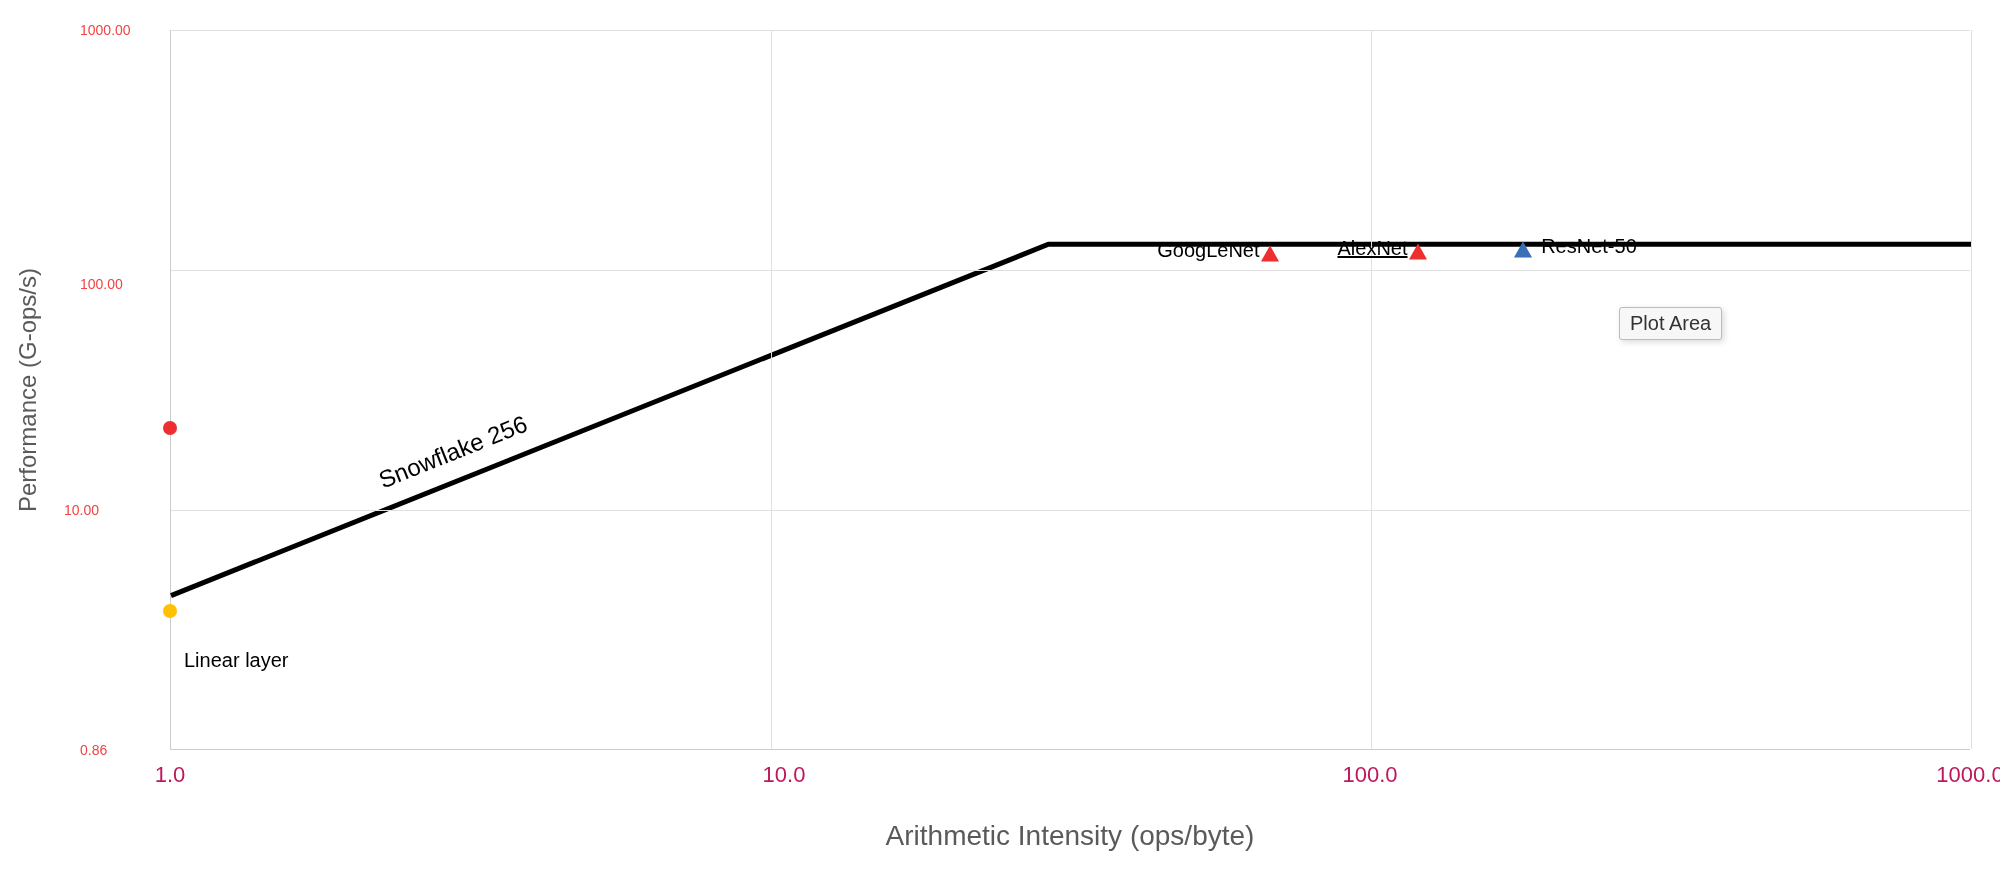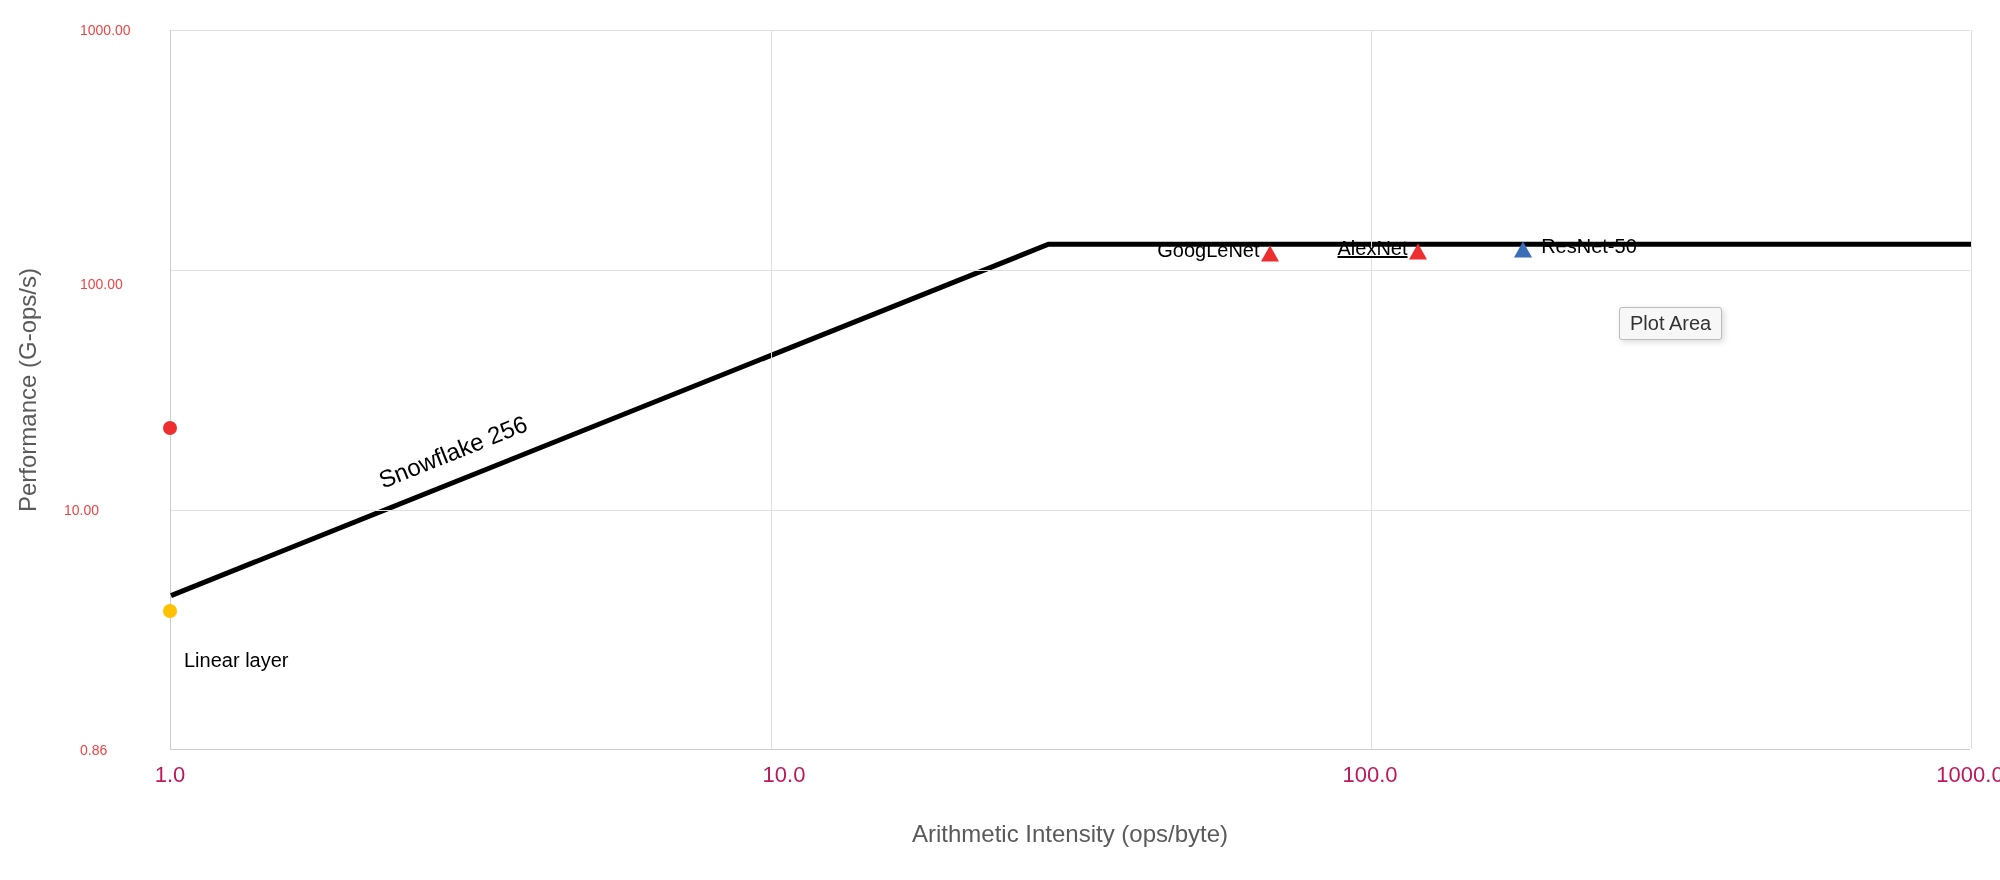--- a/index.html
+++ b/index.html
@@ -45,21 +45,21 @@
   }
   .tick-y {
     position: absolute;
     transform: translateY(-50%);
     text-align: left;
     font-size: 14px;
     color: #ef4444;
   }
   .axis-label-x {
     position: absolute;
-    font-size: 24px;
+    font-size: 28px;
     color: #5a5a5a;
     transform: translateX(-50%);
   }
   .axis-label-y {
     position: absolute;
     font-size: 24px;
     color: #5a5a5a;
     transform: translate(-50%, -50%) rotate(-90deg);
     transform-origin: center;
     white-space: nowrap;

